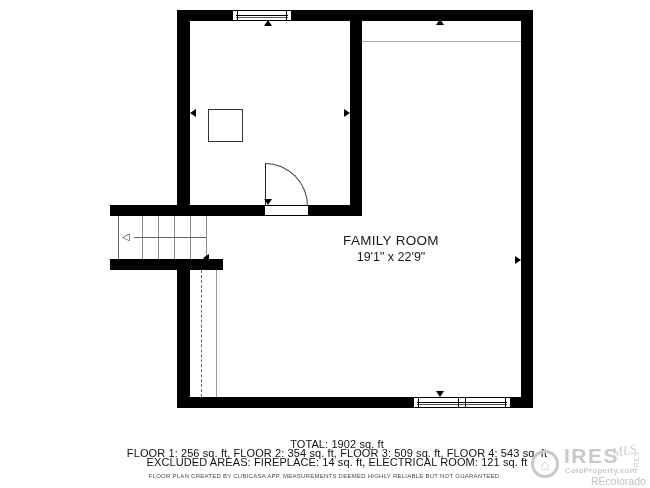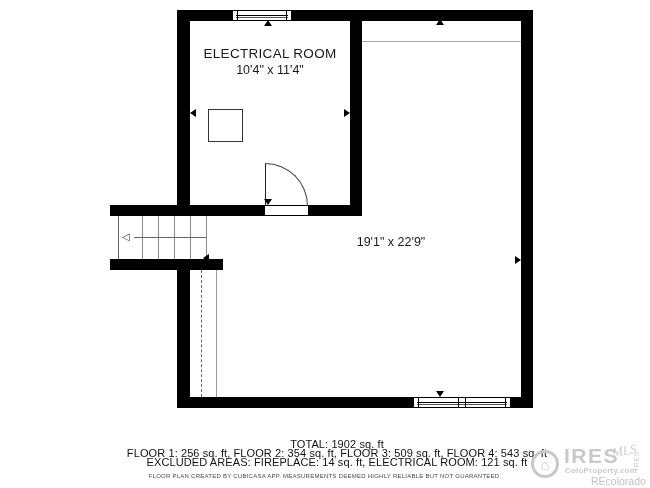--- a/index.html
+++ b/index.html
@@ -98,25 +98,22 @@
 
   <div class="arr arr-up" style="left:264px;top:20px;"></div>
   <div class="arr arr-down" style="left:264px;top:199px;"></div>
   <div class="arr arr-left" style="left:190px;top:109px;"></div>
   <div class="arr arr-right" style="left:344px;top:109px;"></div>
   <div class="arr arr-up" style="left:436px;top:19px;"></div>
   <div class="arr arr-down" style="left:436px;top:391px;"></div>
   <div class="arr arr-left" style="left:203px;top:254px;"></div>
   <div class="arr arr-right" style="left:515px;top:256px;"></div>
 
-  <div class="room-label" style="left:182px;top:46px;width:176px;">
-    <div class="room-name">ELECTRICAL ROOM</div>
-    <div class="room-dims">10'4" x 11'4"</div>
-  </div>
   <div class="room-label" style="left:301px;top:233px;width:180px;">
+    <div class="room-name">FAMILY ROOM</div>
     <div class="room-dims">19'1" x 22'9"</div>
   </div>
 
   <div class="summary">
     <div class="sline">TOTAL: 1902 sq. ft</div>
     <div class="sline">FLOOR 1: 256 sq. ft, FLOOR 2: 354 sq. ft, FLOOR 3: 509 sq. ft, FLOOR 4: 543 sq. ft</div>
     <div class="sline">EXCLUDED AREAS: FIREPLACE: 14 sq. ft, ELECTRICAL ROOM: 121 sq. ft</div>
     <div class="disclaimer">FLOOR PLAN CREATED BY CUBICASA APP. MEASUREMENTS DEEMED HIGHLY RELIABLE BUT NOT GUARANTEED.</div>
   </div>
 

